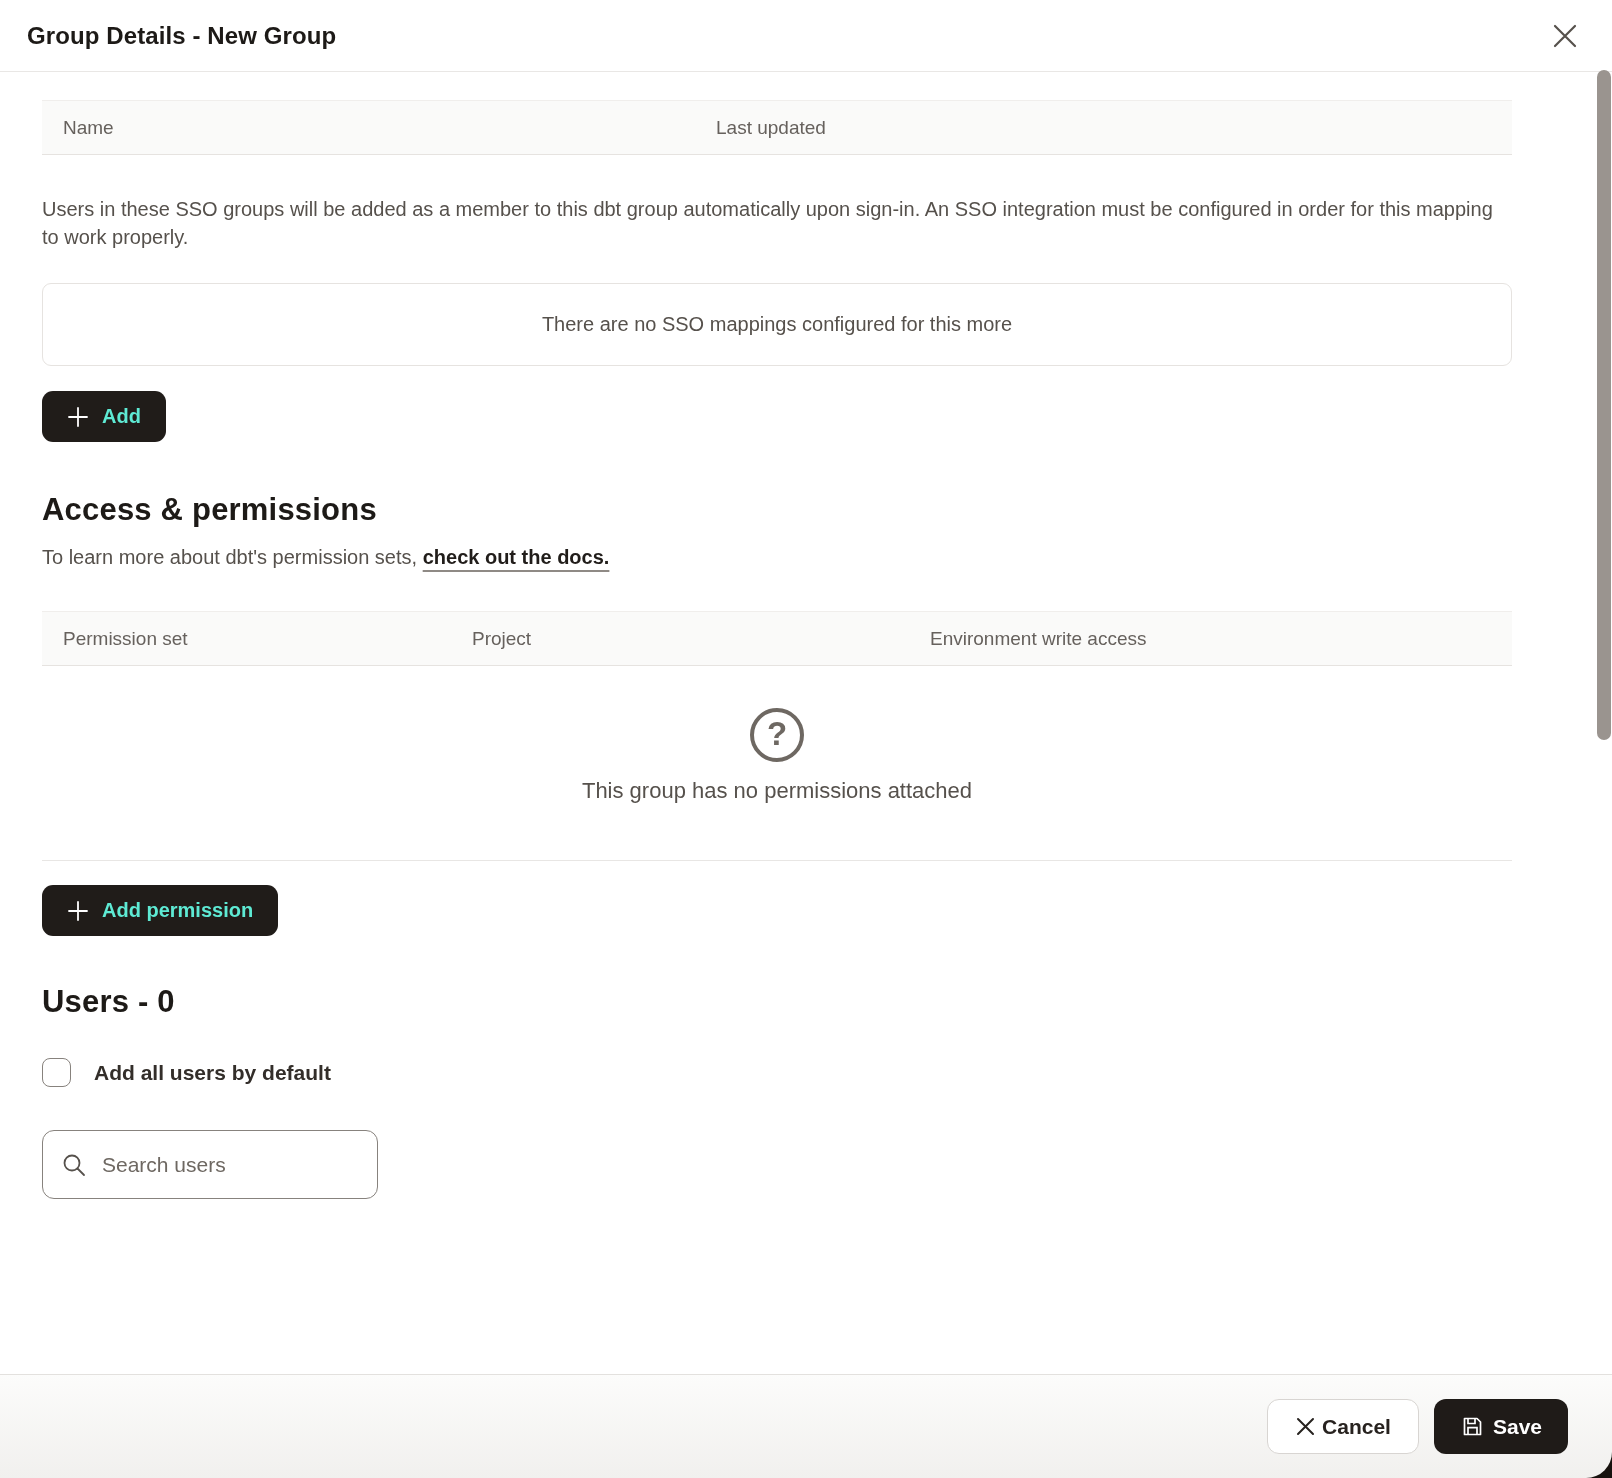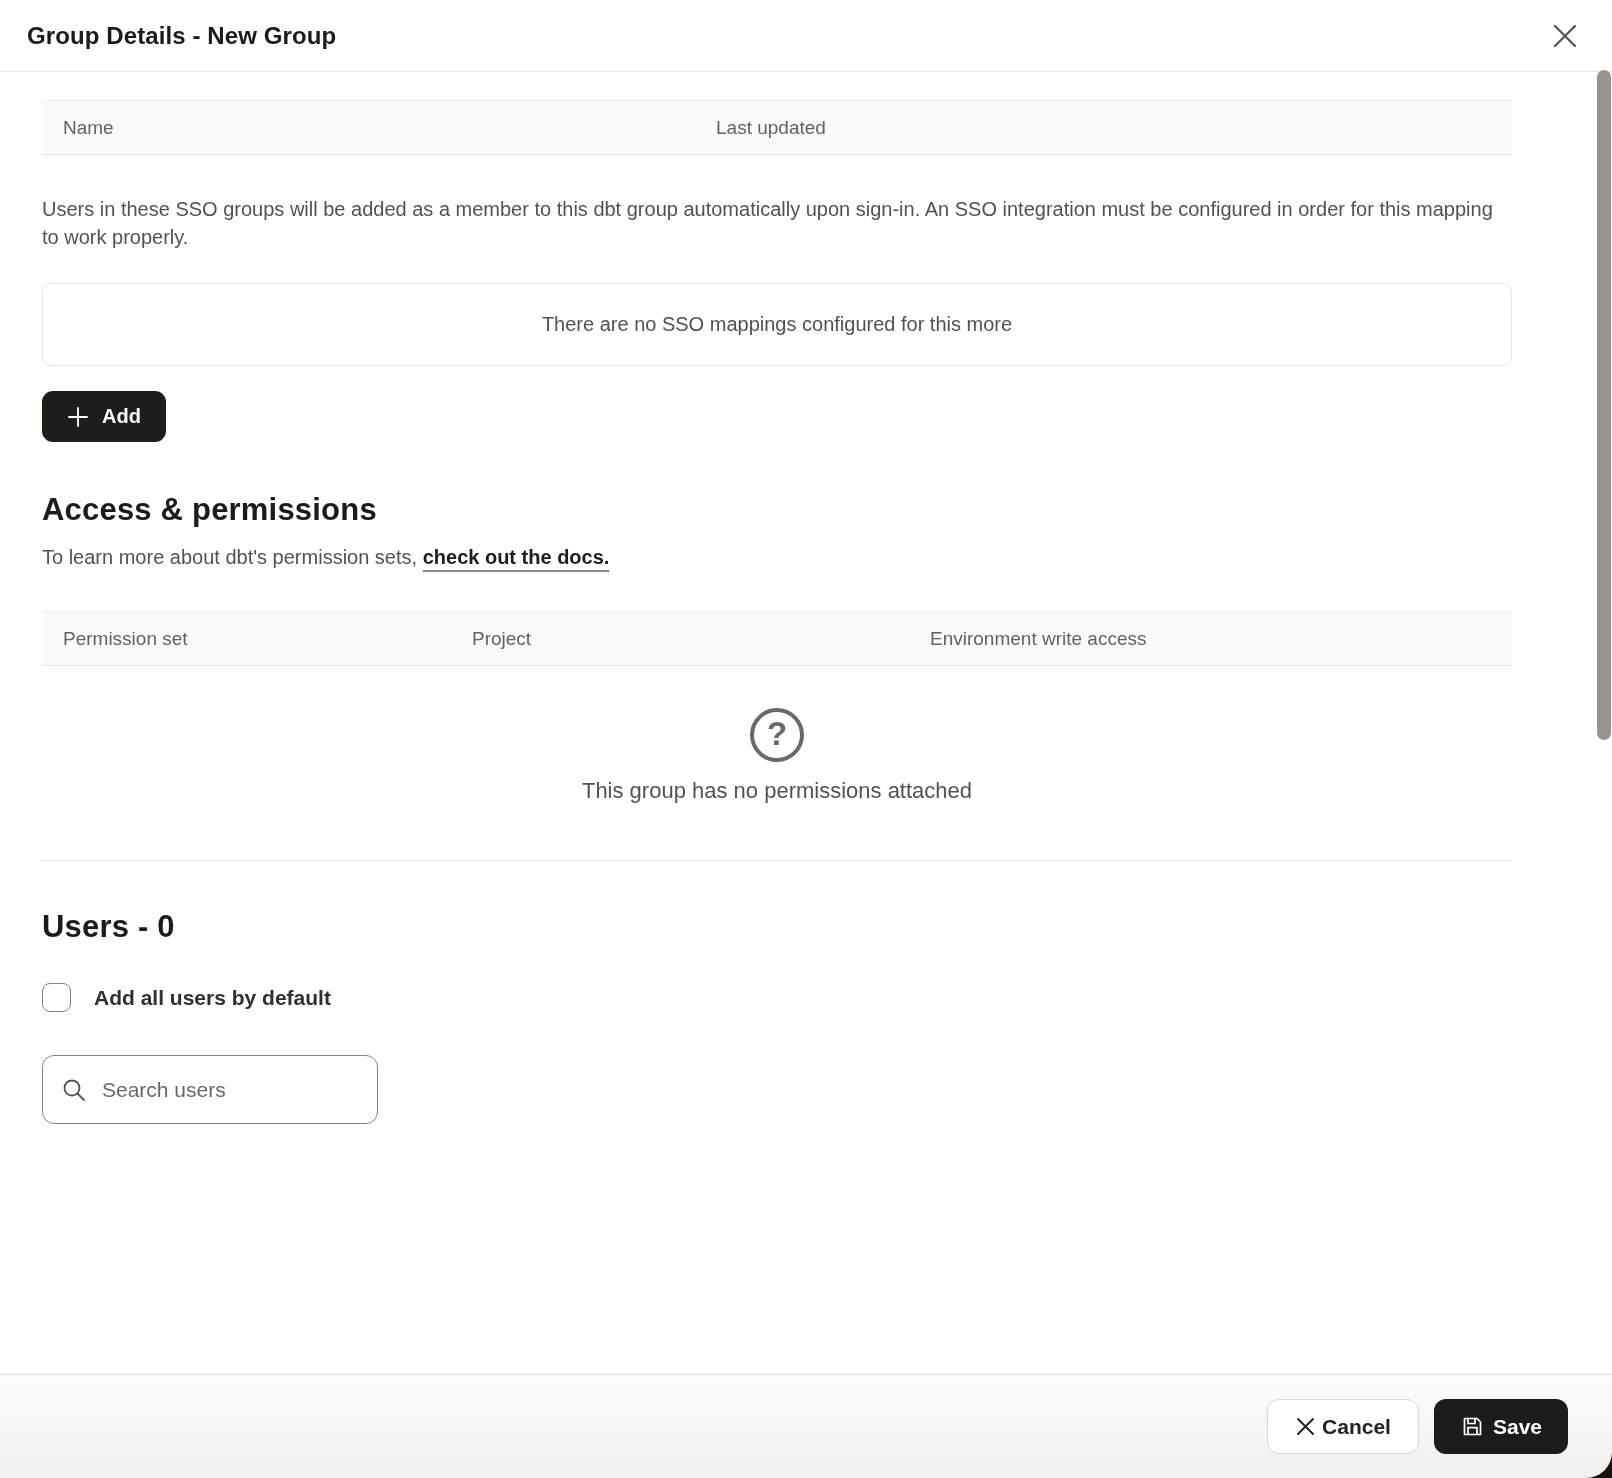--- a/index.html
+++ b/index.html
@@ -95,21 +95,21 @@
   .sso-empty {
     margin-top: 32px;
     height: 83px;
     border: 1px solid #e6e3e0;
     border-radius: 9px;
     display: flex; align-items: center; justify-content: center;
     font-size: 20px; color: #56514c;
   }
   .btn-dark {
     display: inline-flex; align-items: center; gap: 13px;
-    background: #201c19; color: #ffffff;
+    background: #201c19; color: #5eead4;
     border: none; border-radius: 11px;
     height: 51px; padding: 0 25px;
     font-size: 20px; font-weight: 600; font-family: inherit;
     cursor: pointer;
   }
   .btn-add { margin-top: 25px; }
 
   .section-access { margin-top: 50px; }
   .docs-line { margin-top: 18px; font-size: 20px; color: #56514c; }
   .docs-link {
@@ -271,20 +271,28 @@
           <div class="c3">Environment write access</div>
         </div>
         <div class="perm-empty">
           <div class="q-circle">
             <span>?</span>
           </div>
           <div class="perm-empty-text">This group has no permissions attached</div>
         </div>
       </div>
 
+      <button class="btn-dark btn-add-perm">
+        <span>
+          <svg width="22" height="22" viewBox="0 0 22 22">
+            <path d="M11 2 V20 M2 11 H20" stroke="#ffffff" stroke-width="1.8" fill="none" stroke-linecap="round"></path>
+          </svg>
+        </span>
+        <span>Add permission</span>
+      </button>
     </div>
 
     <div class="section-users">
       <h2 class="section-h">Users - 0</h2>
 
       <div class="checkbox-row">
         <span class="checkbox"></span>
         <span class="checkbox-label">Add all users by default</span>
       </div>
 

